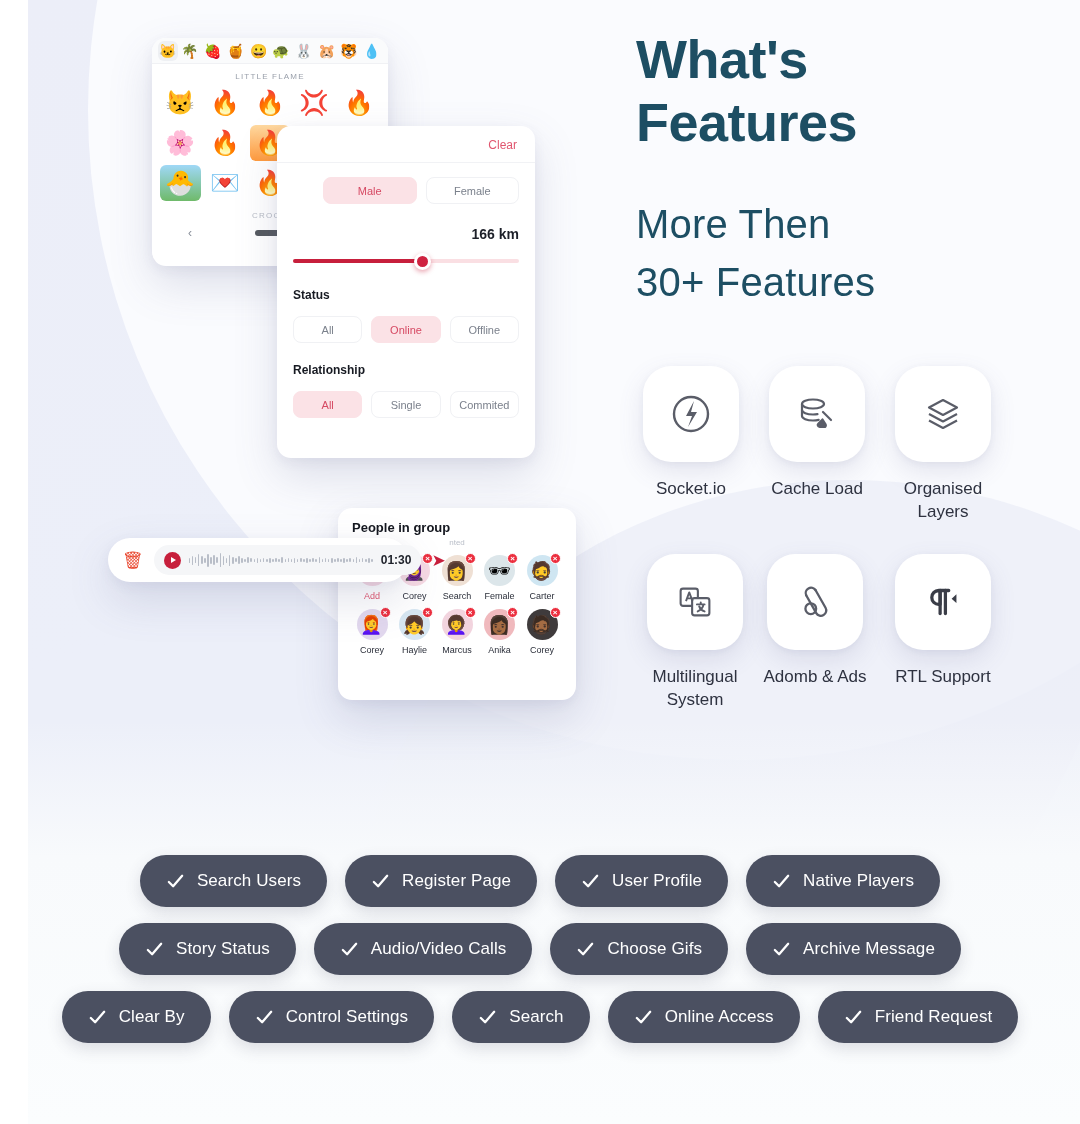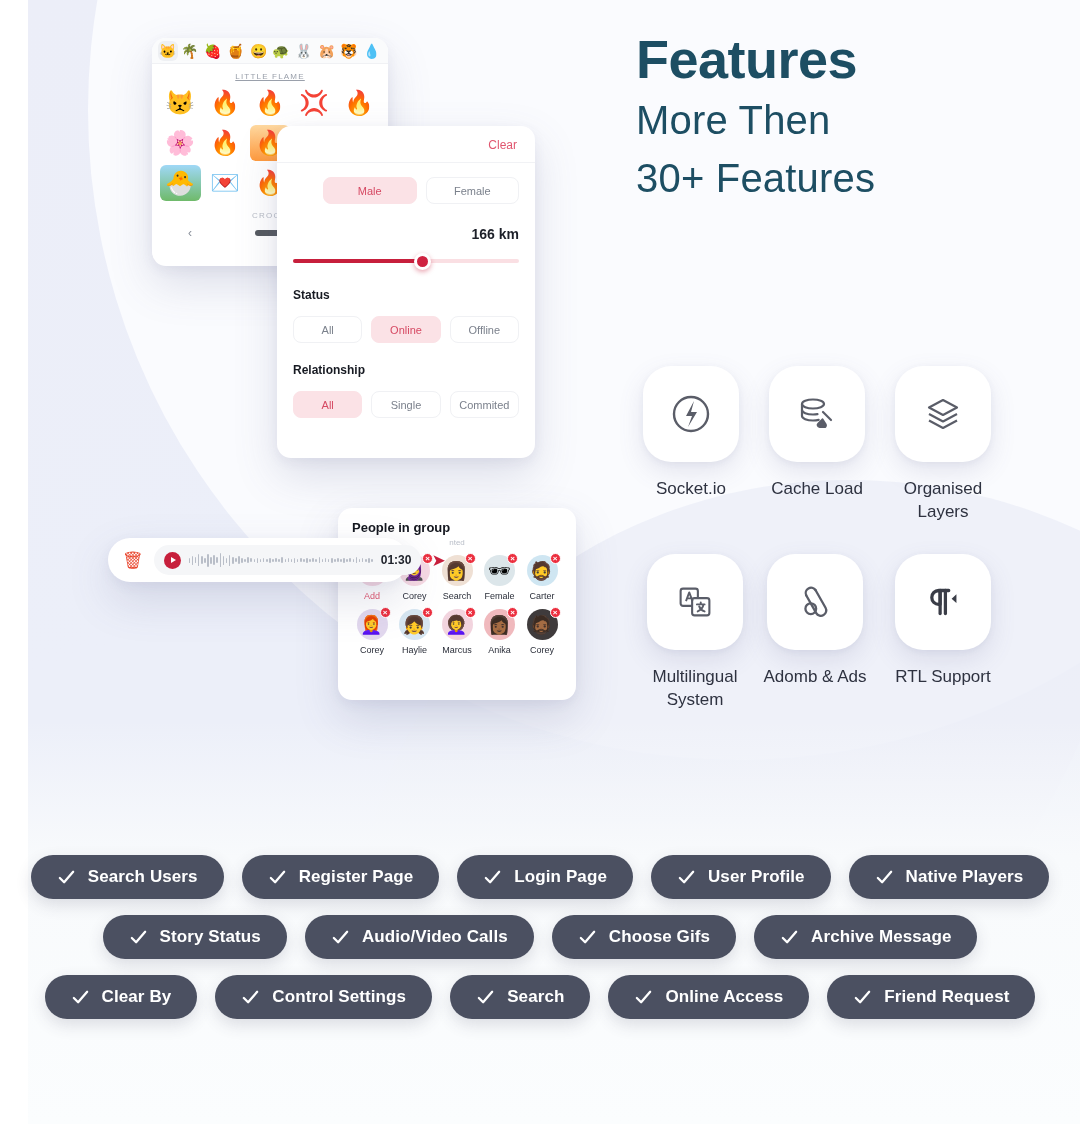--- a/index.html
+++ b/index.html
@@ -59,20 +59,21 @@
     font-size: 54px;
     font-weight: bold;
     line-height: 1.16;
     letter-spacing: -.5px;
   }
   .h2 {
     color: #1d4e63;
     font-size: 40px;
     font-weight: normal;
     line-height: 1.45;
+    margin-top: 42px;
     letter-spacing: .2px;
   }
 
   
   #feature-grid {
     position: absolute;
     left: 628px; top: 366px;
     width: 380px;
   }
   .feat-row { display: flex; }
@@ -112,23 +113,23 @@
     gap: 18px;
     margin-bottom: 16px;
   }
   .tag-pill {
     display: flex; align-items: center;
     gap: 12px;
     background: #4b5061;
     color: #ffffff;
     border-radius: 999px;
     padding: 0 26px;
-    height: 44px;
+    height: 52px;
     font-size: 17px;
-    font-weight: bold;
+    font-weight: normal;
     letter-spacing: .1px;
     white-space: nowrap;
     box-shadow: 0 6px 16px rgba(60,65,90,.16);
   }
   .tag-check {
     flex: none;
     width: 19px; height: 19px;
     display: block;
   }
 
@@ -161,21 +162,20 @@
     line-height: 20px;
     text-align: center;
   }
   .sticker-tab.active { background: #eef0f3; }
   .sticker-title {
     text-align: center;
     font-size: 8px;
     letter-spacing: 1.2px;
     color: #9aa0ab;
     padding: 8px 12px 4px;
-    text-decoration: underline;
   }
   #sticker-grid {
     display: grid;
     grid-template-columns: repeat(5, 1fr);
     gap: 4px;
     padding: 0 8px;
   }
   .sticker-cell {
     height: 36px;
     border-radius: 6px;
@@ -378,20 +378,21 @@
 
 <div id="bg-base">
   <div id="bg-blob-1"></div>
   <div id="bg-blob-2"></div>
   <div id="bg-blob-3"></div>
   <div id="bg-fade"></div>
 </div>
 <div id="bg-white-strip"></div>
 
 <div id="right-col">
+  <div class="h1">What's</div>
   <div class="h1">Features</div>
   <div class="h2">More Then</div>
   <div class="h2" style="margin-top:0">30+ Features</div>
 </div>
 
 <div id="feature-grid">
 
   <div class="feat-row row1">
 
     <div class="feat-cell">
@@ -721,26 +722,20 @@
     <div class="tag-pill">
       <svg class="tag-check" viewBox="0 0 20 20" fill="none" stroke="#fff" stroke-width="2.4" stroke-linecap="round" stroke-linejoin="round">
           <path d="M3 10.5 L7.5 15 L17 4"></path>
         </svg>
       <span>Register Page</span>
     </div>
     <div class="tag-pill">
       <svg class="tag-check" viewBox="0 0 20 20" fill="none" stroke="#fff" stroke-width="2.4" stroke-linecap="round" stroke-linejoin="round">
           <path d="M3 10.5 L7.5 15 L17 4"></path>
         </svg>
-      <span>Login Page</span>
-    </div>
-    <div class="tag-pill">
-      <svg class="tag-check" viewBox="0 0 20 20" fill="none" stroke="#fff" stroke-width="2.4" stroke-linecap="round" stroke-linejoin="round">
-          <path d="M3 10.5 L7.5 15 L17 4"></path>
-        </svg>
       <span>User Profile</span>
     </div>
     <div class="tag-pill">
       <svg class="tag-check" viewBox="0 0 20 20" fill="none" stroke="#fff" stroke-width="2.4" stroke-linecap="round" stroke-linejoin="round">
           <path d="M3 10.5 L7.5 15 L17 4"></path>
         </svg>
       <span>Native Players</span>
     </div>
   </div>
 

